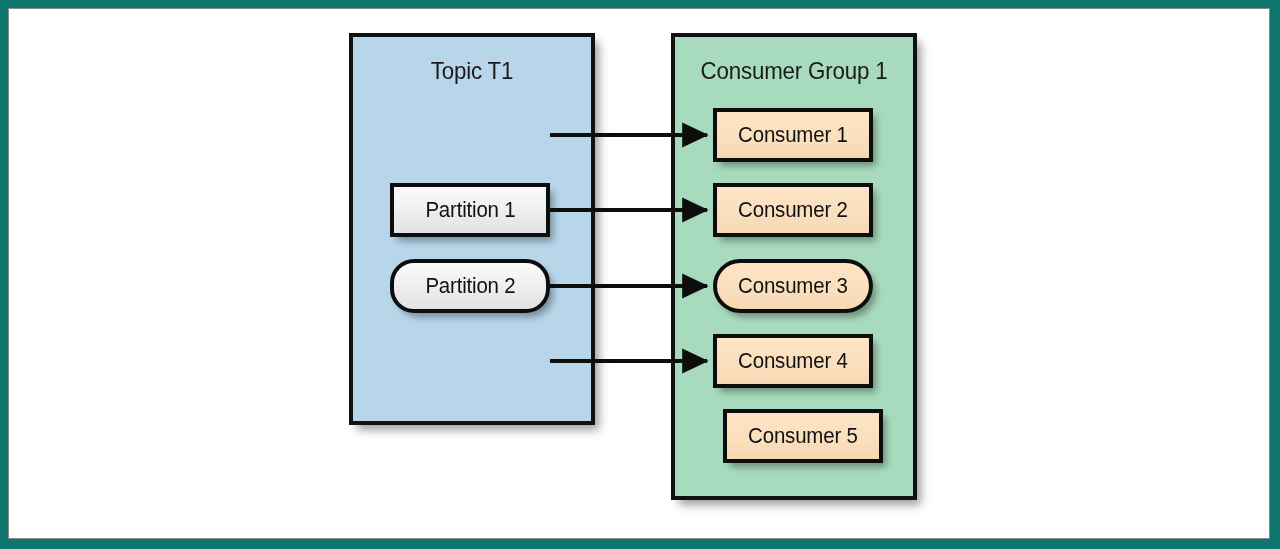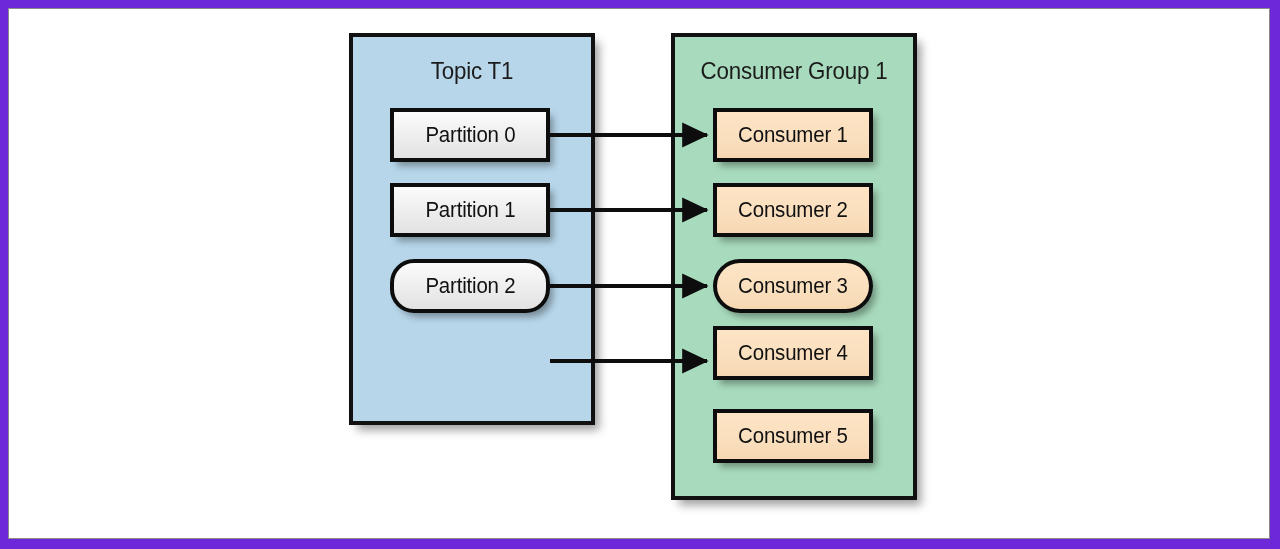--- a/index.html
+++ b/index.html
@@ -12,21 +12,21 @@
     width: 1280px;
     height: 549px;
     font-family: "Liberation Sans", "DejaVu Sans", sans-serif;
     overflow: hidden;
   }
 
   #canvas {
     position: relative;
     width: 1280px;
     height: 549px;
-    background: #6d28d9;
+    background: #0f766e;
   }
 
   
   .outer-frame {
     position: absolute;
     left: 8px;
     top: 8px;
     width: 1262px;
     height: 531px;
     box-sizing: border-box;
@@ -117,47 +117,44 @@
 <body>
 
 <div id="canvas">
 
   <div class="outer-frame"></div>
 
   <div class="container-box container-topic">
     <div class="container-title">Topic T1</div>
   </div>
 
-  <div class="node node-partition" style="top:108px;">
-    <span>Partition 0</span>
-  </div>
   <div class="node node-partition" style="top:183px;">
     <span>Partition 1</span>
   </div>
   <div class="node node-partition" style="top:259px;border-radius:24px;">
     <span>Partition 2</span>
   </div>
 
   <div class="container-box container-group">
     <div class="container-title">Consumer Group 1</div>
   </div>
 
   <div class="node node-consumer" style="top:108px;text-align:right;">
     <span>Consumer 1</span>
   </div>
   <div class="node node-consumer" style="top:183px;">
     <span>Consumer 2</span>
   </div>
   <div class="node node-consumer" style="top:259px;border-radius:27px;">
     <span>Consumer 3</span>
   </div>
-  <div class="node node-consumer" style="top:326px;">
+  <div class="node node-consumer" style="top:334px;">
     <span>Consumer 4</span>
   </div>
-  <div class="node node-consumer" style="top:409px;">
+  <div class="node node-consumer" style="top:409px;margin-left:10px;">
     <span>Consumer 5</span>
   </div>
 
   <svg class="arrow-layer" viewBox="0 0 1280 549" width="1280" height="549">
     <defs>
       <marker id="arrowhead" markerWidth="7" markerHeight="7" refX="6.2" refY="3.5" orient="auto" markerUnits="strokeWidth">
         <path d="M0,0.4 L6.6,3.5 L0,6.6 Z" fill="#0d0d0d"></path>
       </marker>
     </defs>
 

